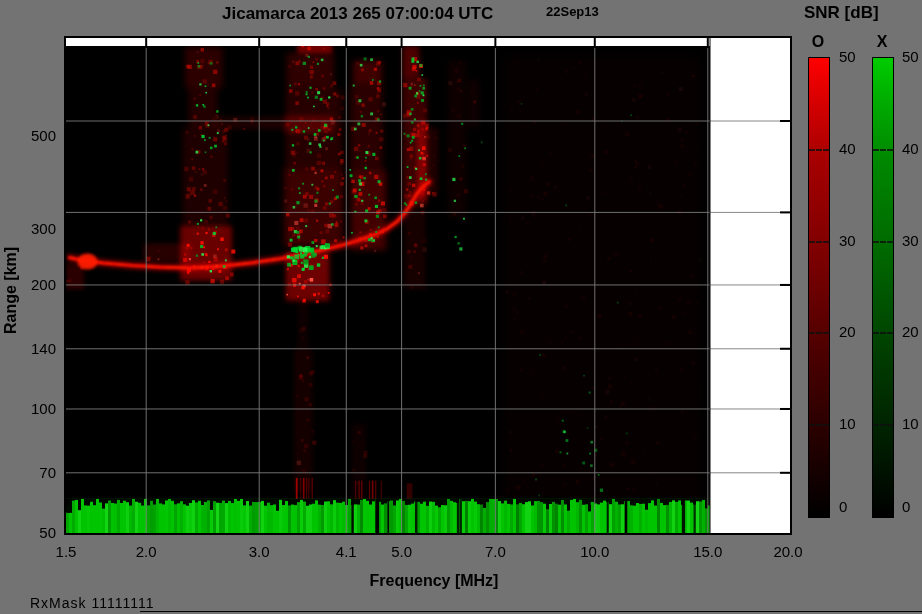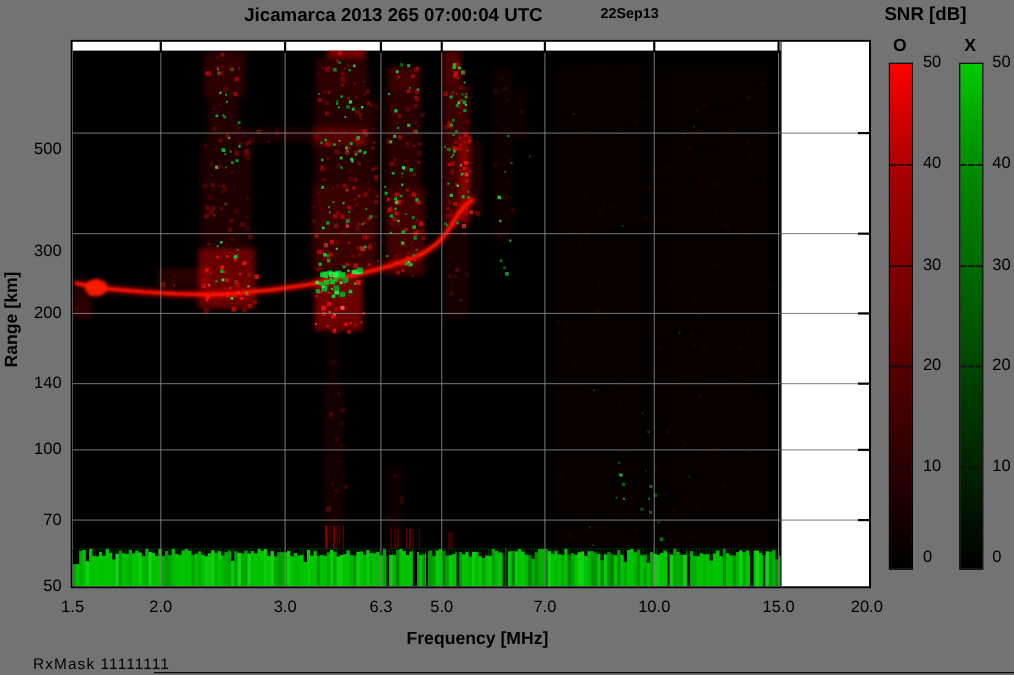--- a/index.html
+++ b/index.html
@@ -1473,21 +1473,21 @@
   <div class="cbar cbarO"></div>
   <div class="cbar cbarX"></div>
   <div class="cbar-label cblO">O</div>
   <div class="cbar-label cblX">X</div>
 
   <span class="footer-left">RxMask 11111111</span>
   <div class="footer-rule"></div>
 <div class="xt" style="left: 66px;">1.5</div>
     <div class="xt" style="left: 146.186px;">2.0</div>
     <div class="xt" style="left: 259.201px;">3.0</div>
-    <div class="xt" style="left: 346.269px;">6.3</div>
+    <div class="xt" style="left: 346.269px;">4.1</div>
     <div class="xt" style="left: 401.584px;">5.0</div>
     <div class="xt" style="left: 495.369px;">7.0</div>
     <div class="xt" style="left: 594.785px;">10.0</div>
     <div class="xt" style="left: 707.8px;">15.0</div>
     <div class="xt" style="left: 787.986px;">20.0</div>
     <div class="yt" style="top: 524px;">50</div>
     <div class="yt" style="top: 463.795px;">70</div>
     <div class="yt" style="top: 399.976px;">100</div>
     <div class="yt" style="top: 339.771px;">140</div>
     <div class="yt" style="top: 275.951px;">200</div>

